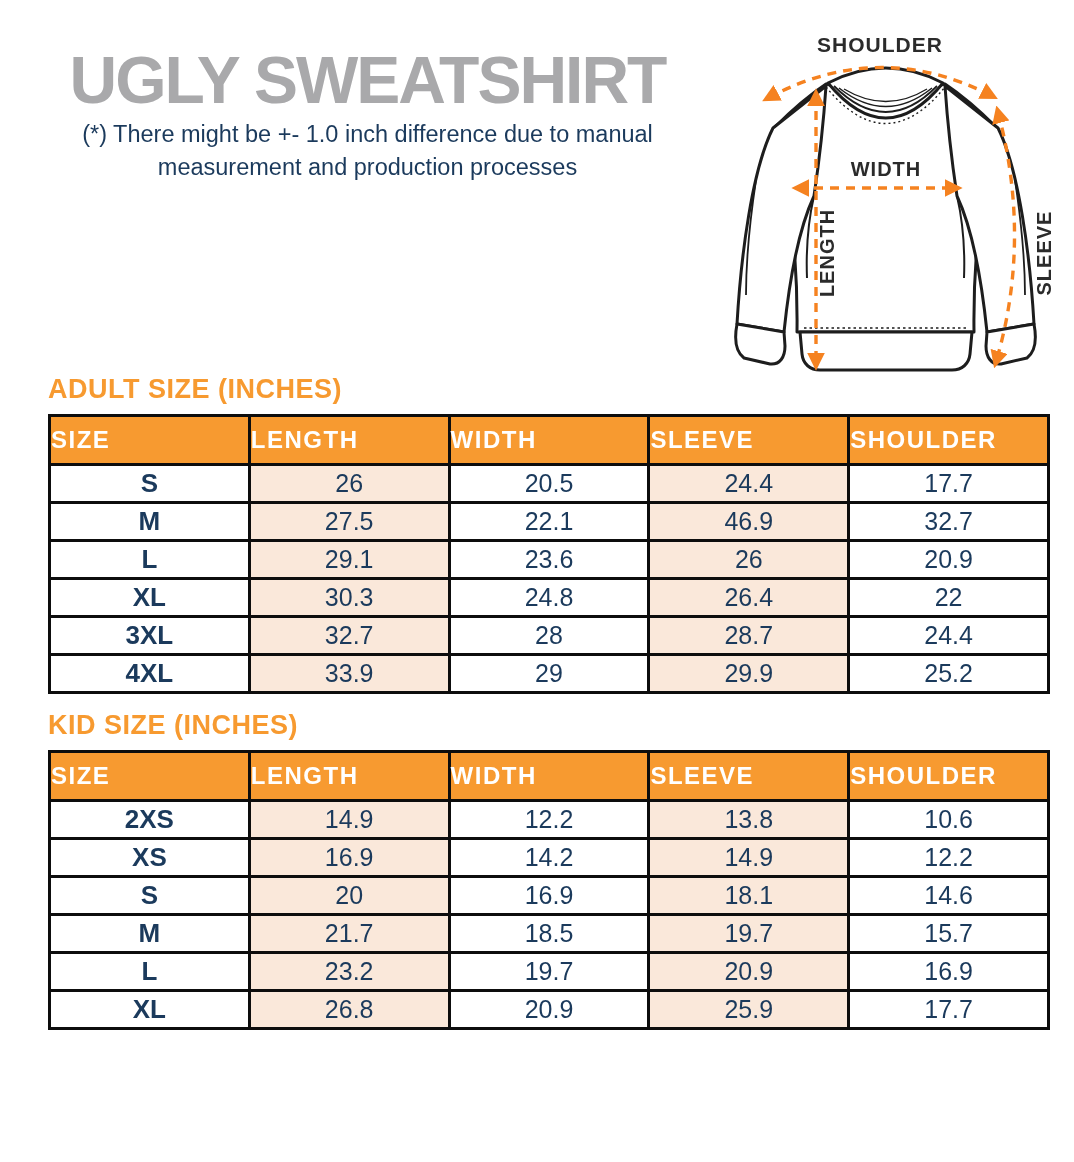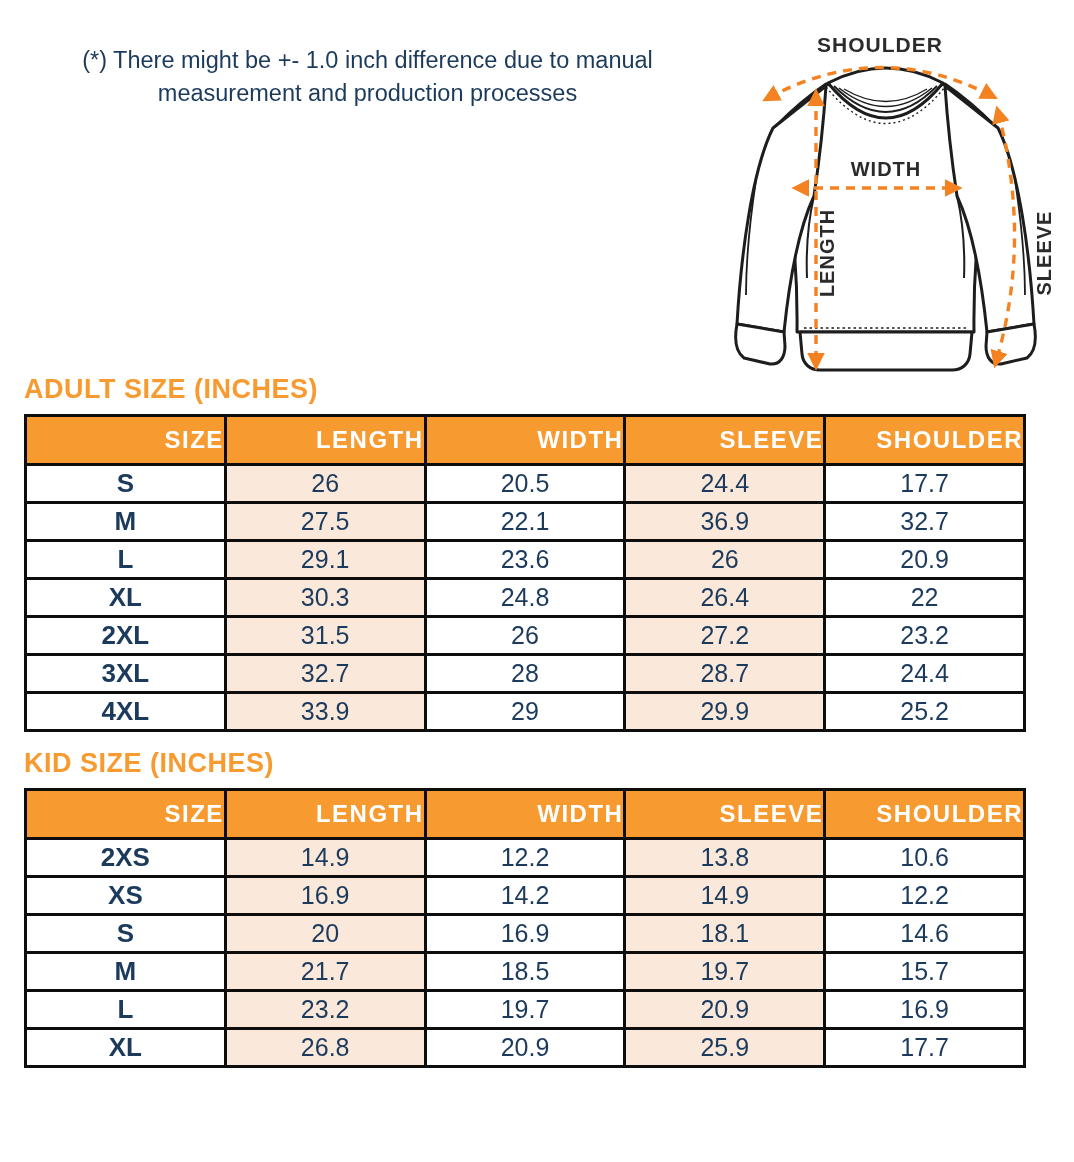--- a/index.html
+++ b/index.html
@@ -16,54 +16,55 @@
     letter-spacing:-2px;
   }
   .page-title span { display:block; }
   .disclaimer {
     margin:0 auto 0; max-width:650px; color:#1B3A5C;
     font-size:23.5px; line-height:1.42; font-weight:normal;
   }
   .hero-svg { position:absolute; top:10px; left:728px; width:340px; height:382px; }
 
   
-  .section { margin:0 24px; }
+  .section { margin:0 48px; }
   .section-heading {
     color:#F79A30; font-size:27px; font-weight:bold; letter-spacing:0.5px;
     margin-bottom:9px;
   }
   .kid-gap { margin-top:16px; }
 
   table.size-table {
     width:1002px; border-collapse:collapse; table-layout:fixed;
     margin-bottom:2px;
   }
   table.size-table th {
     background:#F79A30; color:#ffffff; font-size:24px; font-weight:bold;
     letter-spacing:1.5px; padding:9px 0; border:3px solid #0D0D0D;
-    text-align:right;
+    text-align:left;
   }
   table.size-table td {
     border:3px solid #0D0D0D; text-align:center; color:#1B3A5C;
     font-size:25px; line-height:35px; padding:0; background:#ffffff;
   }
   table.size-table td.peach { background:#FAE8DA; }
   table.size-table td.size { font-weight:bold; font-size:26px; }
 
   
   .diag-label { font-family:"Liberation Sans", sans-serif; font-weight:bold; fill:#2B2B2B; }
 </style>
 </head>
 <body>
 
 <div class="page">
 
   <div class="hero">
     <div class="hero-left">
       <h1 class="page-title">
+        <span>UGLY SWEATSHIRT</span>
       </h1>
       <p class="disclaimer">(*) There might be +- 1.0 inch difference due to manual measurement and production processes</p>
     </div>
 
     <svg class="hero-svg" viewBox="0 0 340 382">
       <defs>
         <marker id="arr" viewBox="0 0 8 8" refX="5" refY="4" markerWidth="5.2" markerHeight="5.2" orient="auto-start-reverse">
           <path d="M0,0 L8,4 L0,8 Z" fill="#F58220"></path>
         </marker>
       </defs>
@@ -119,45 +120,38 @@
             <td class="size">S</td>
             <td class="peach">26</td>
             <td>20.5</td>
             <td class="peach">24.4</td>
             <td>17.7</td>
           </tr>
           <tr>
             <td class="size">M</td>
             <td class="peach">27.5</td>
             <td>22.1</td>
-            <td class="peach">36.9</td>
+            <td class="peach">46.9</td>
             <td>32.7</td>
           </tr>
           <tr>
             <td class="size">L</td>
             <td class="peach">29.1</td>
             <td>23.6</td>
             <td class="peach">26</td>
             <td>20.9</td>
           </tr>
           <tr>
             <td class="size">XL</td>
             <td class="peach">30.3</td>
             <td>24.8</td>
             <td class="peach">26.4</td>
             <td>22</td>
           </tr>
           <tr>
-            <td class="size">2XL</td>
-            <td class="peach">31.5</td>
-            <td>26</td>
-            <td class="peach">27.2</td>
-            <td>23.2</td>
-          </tr>
-          <tr>
             <td class="size">3XL</td>
             <td class="peach">32.7</td>
             <td>28</td>
             <td class="peach">28.7</td>
             <td>24.4</td>
           </tr>
           <tr>
             <td class="size">4XL</td>
             <td class="peach">33.9</td>
             <td>29</td>

